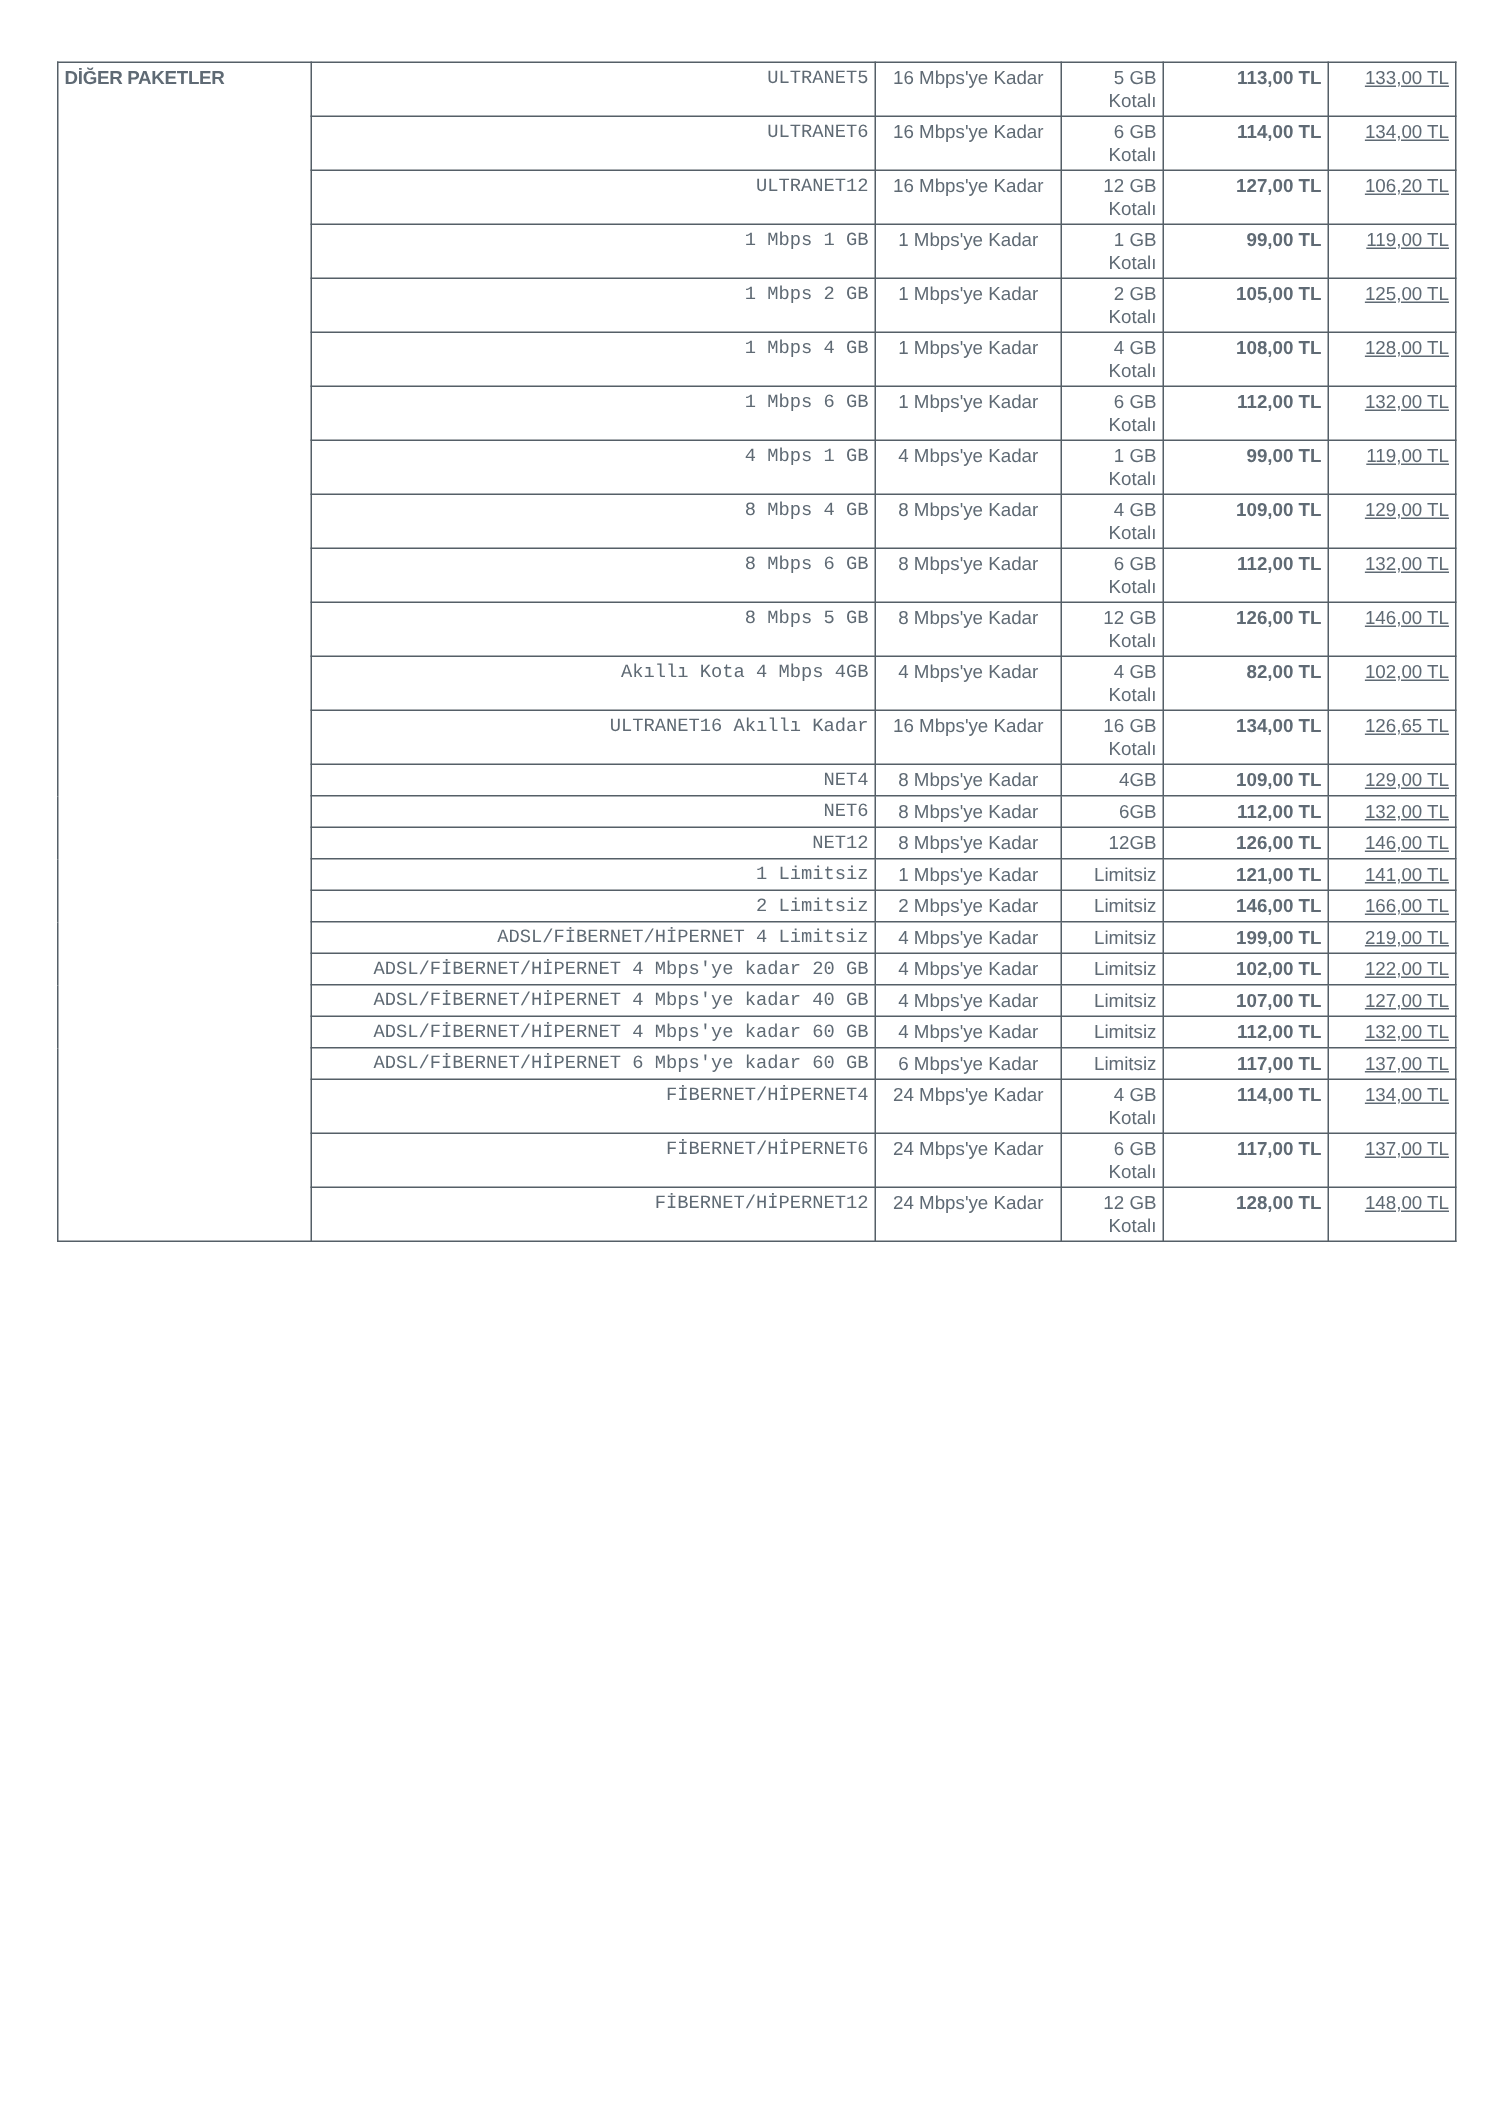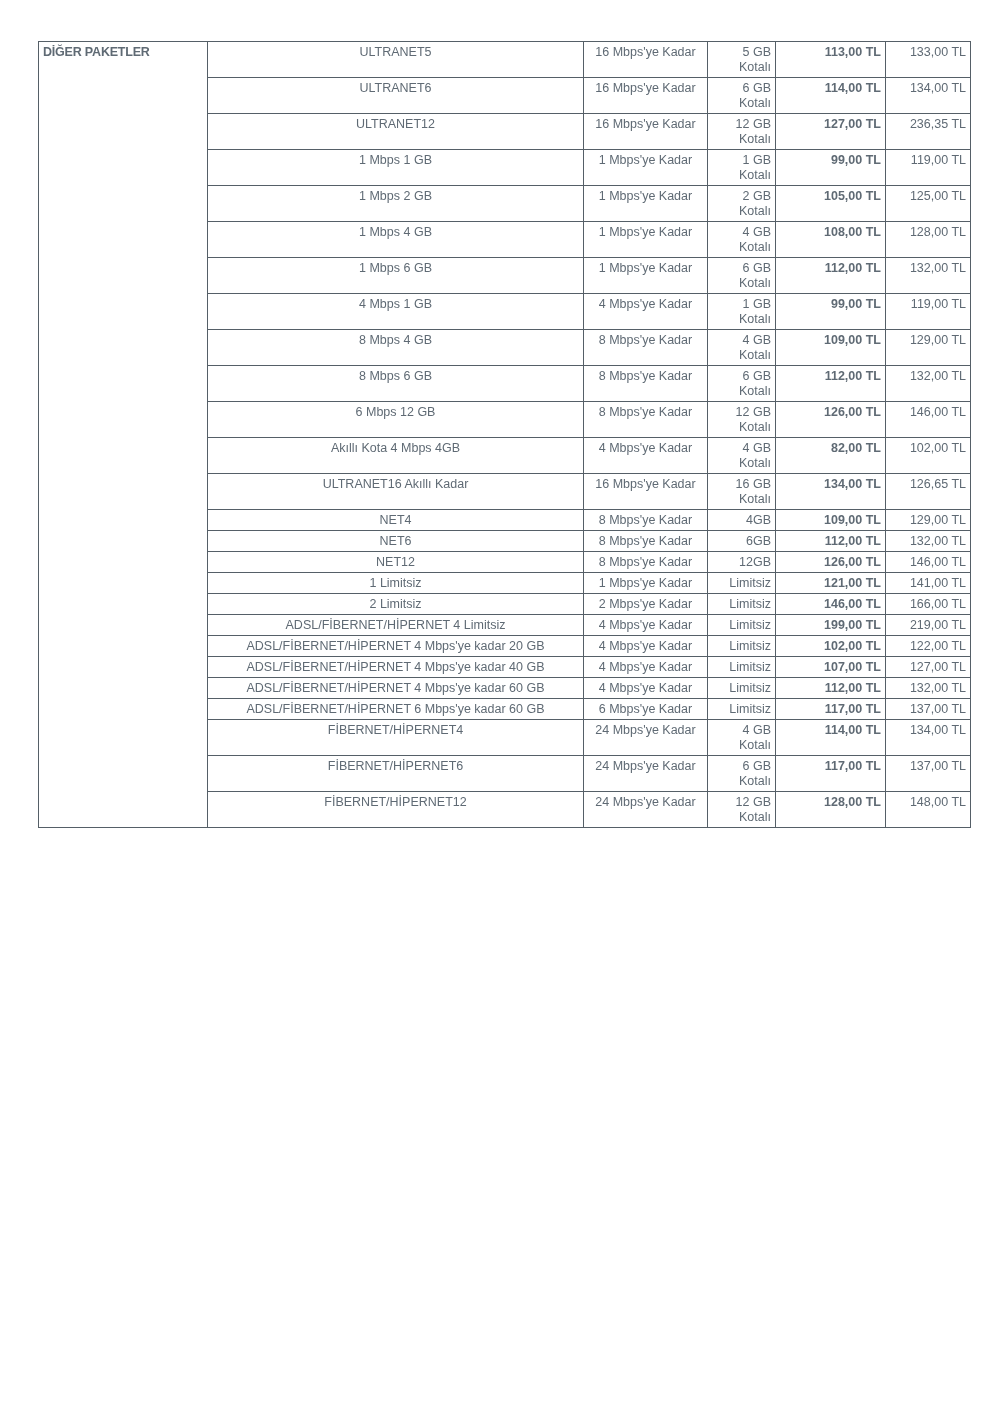--- a/index.html
+++ b/index.html
@@ -42,23 +42,24 @@
     vertical-align: middle;
     text-align: left;
     padding-left: 6px;
     color: #21395c;
     font-weight: bold;
     font-size: 13.5px;
     letter-spacing: -0.2px;
     white-space: nowrap;
   }
   td.cell-package {
-    text-align: center;
+    text-align: right;
     padding-left: 7px;
     white-space: nowrap;
+    font-family: Liberation Mono, monospace;
   }
   td.cell-speed {
     text-align: center;
     padding-right: 9px;
     white-space: nowrap;
   }
   td.cell-quota {
     text-align: right;
     padding-left: 2px;
     padding-right: 2px;
@@ -66,20 +67,21 @@
   td.cell-price1 {
     text-align: right;
     padding-right: 26px;
     white-space: nowrap;
     font-weight: bold;
   }
   td.cell-price2 {
     text-align: right;
     padding-right: 10px;
     white-space: nowrap;
+    text-decoration: underline;
   }
 </style>
 </head>
 <body>
 
 <div class="page">
   <table class="packages">
     <colgroup>
       <col style="width:169px">
       <col style="width:376px">
@@ -102,21 +104,21 @@
           <td class="cell-speed">16 Mbps'ye Kadar</td>
           <td class="cell-quota">6 GB Kotalı</td>
           <td class="cell-price1">114,00 TL</td>
           <td class="cell-price2">134,00 TL</td>
         </tr>
         <tr class="tall">
           <td class="cell-package">ULTRANET12</td>
           <td class="cell-speed">16 Mbps'ye Kadar</td>
           <td class="cell-quota">12 GB Kotalı</td>
           <td class="cell-price1">127,00 TL</td>
-          <td class="cell-price2">236,35 TL</td>
+          <td class="cell-price2">106,20 TL</td>
         </tr>
         <tr class="tall">
           <td class="cell-package">1 Mbps 1 GB</td>
           <td class="cell-speed">1 Mbps'ye Kadar</td>
           <td class="cell-quota">1 GB Kotalı</td>
           <td class="cell-price1">99,00 TL</td>
           <td class="cell-price2">119,00 TL</td>
         </tr>
         <tr class="tall">
           <td class="cell-package">1 Mbps 2 GB</td>
@@ -154,21 +156,21 @@
           <td class="cell-price2">129,00 TL</td>
         </tr>
         <tr class="tall">
           <td class="cell-package">8 Mbps 6 GB</td>
           <td class="cell-speed">8 Mbps'ye Kadar</td>
           <td class="cell-quota">6 GB Kotalı</td>
           <td class="cell-price1">112,00 TL</td>
           <td class="cell-price2">132,00 TL</td>
         </tr>
         <tr class="tall">
-          <td class="cell-package">6 Mbps 12 GB</td>
+          <td class="cell-package">8 Mbps 5 GB</td>
           <td class="cell-speed">8 Mbps'ye Kadar</td>
           <td class="cell-quota">12 GB Kotalı</td>
           <td class="cell-price1">126,00 TL</td>
           <td class="cell-price2">146,00 TL</td>
         </tr>
         <tr class="tall">
           <td class="cell-package">Akıllı Kota 4 Mbps 4GB</td>
           <td class="cell-speed">4 Mbps'ye Kadar</td>
           <td class="cell-quota">4 GB Kotalı</td>
           <td class="cell-price1">82,00 TL</td>

